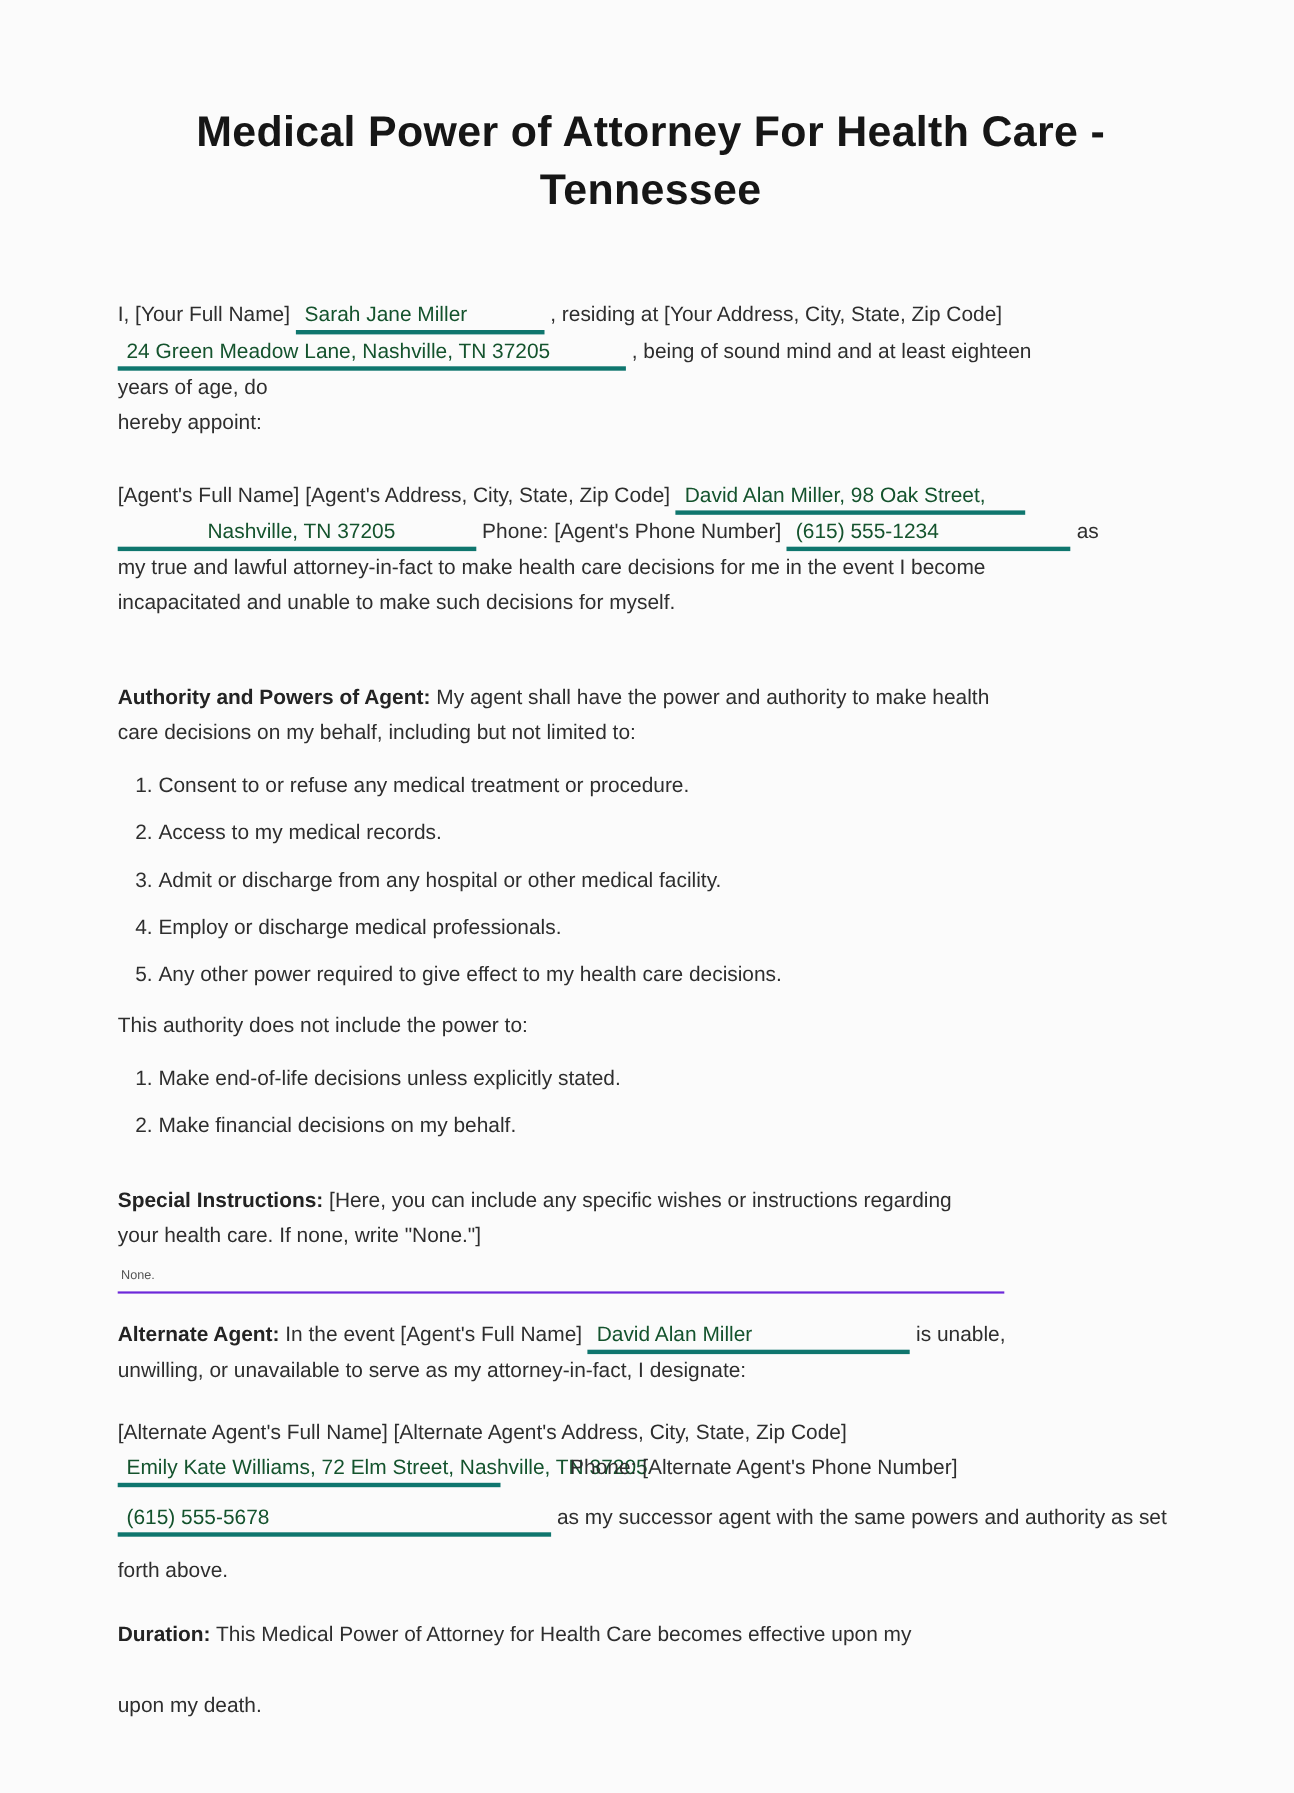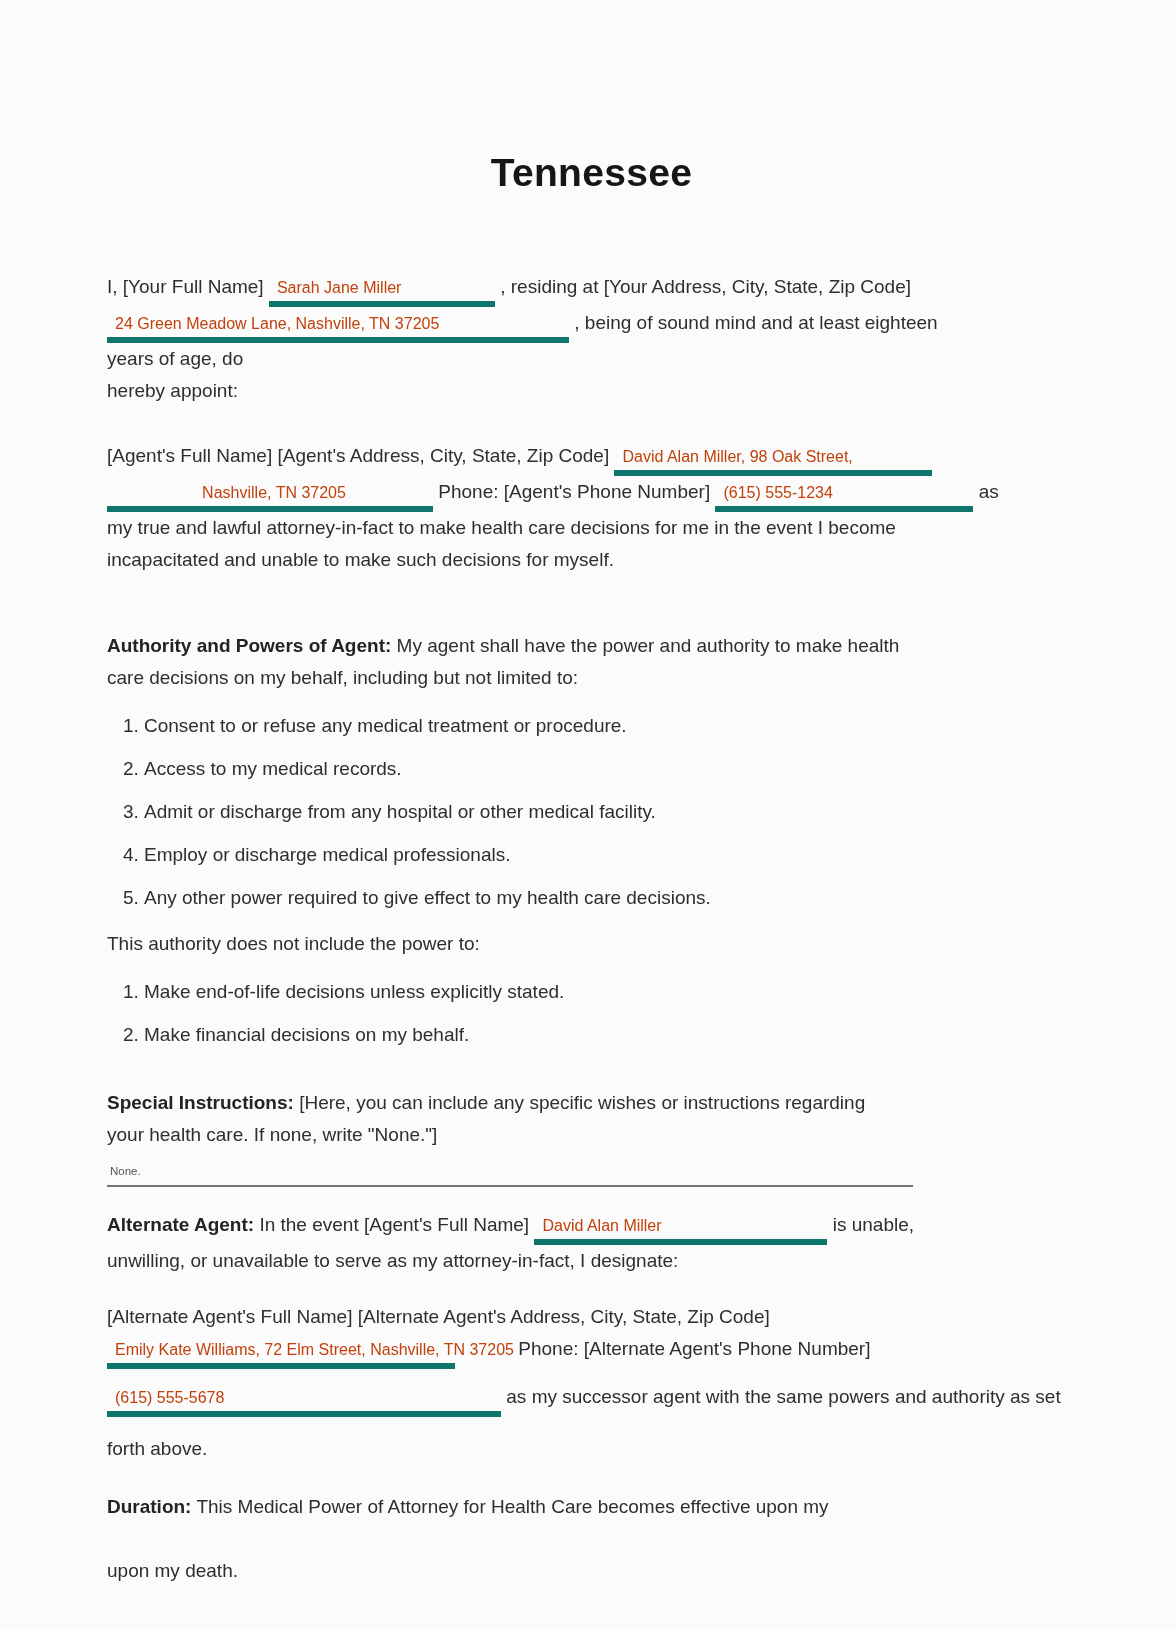--- a/index.html
+++ b/index.html
@@ -11,55 +11,55 @@
     position:relative;overflow:hidden;
   }
   .title{
     font-size:39px;line-height:52px;font-weight:bold;text-align:center;
     color:#161616;margin:0 0 72px 0;letter-spacing:.3px;
   }
   p{margin:0;}
   b{color:#232323;}
   .fill{
     display:inline-block;vertical-align:baseline;white-space:nowrap;
-    border-bottom:6px solid #0f766e;
-    font-size:16px;line-height:15px;color:#c2410c;
+    border-bottom:4px solid #0f766e;
+    font-size:19px;line-height:15px;color:#14532d;
     padding:0 0 6px 8px;
   }
   .w-name{width:218px;}
   .w-addr{width:454px;}
   .w-agent1{width:310px;margin-top:20px;}
   .w-agent2{width:318px;text-align:center;}
   .w-phone1{width:250px;}
   .w-altname{width:285px;}
   .w-altinfo{width:340px;margin-right:58px;}
   .w-altphone{width:386px;}
   .fill-line{
-    display:block;width:803px;border-bottom:2px solid #737373;
+    display:block;width:803px;border-bottom:2px solid #6d28d9;
     font-size:11.5px;line-height:13px;color:#555;
     padding:0 0 7px 3px;margin:14px 0 16px 0;white-space:nowrap;
   }
   .p-intro{margin-bottom:22px;}
   .p-agent{margin-bottom:54px;}
   ol{margin:16px 0 14px 0;padding-left:37px;}
   ol li{margin-bottom:11px;}
   .p-special{margin-top:36px;}
   .p-alt{margin-top:22px;}
   .p-alt-details{margin-top:24px;}
   .p-successor{margin-top:12px;}
   .p-forth{margin-top:16px;}
   .p-duration{margin-top:26px;}
 </style>
 </head>
 <body>
 
 <div class="page">
 
   <h1 class="title">
-    <br>
+    <span>Medical Power of Attorney For Health Care -</span><br>
     <span>Tennessee</span>
   </h1>
 
   <p class="p-intro">
     <span>I, [Your Full Name]</span>
     <span class="fill w-name">Sarah Jane Miller</span>
     <span>, residing at [Your Address, City, State, Zip Code]</span><br>
     <span class="fill w-addr">24 Green Meadow Lane, Nashville, TN 37205</span>
     <span>, being of sound mind and at least eighteen</span><br>
     <span>years of age, do</span><br>

